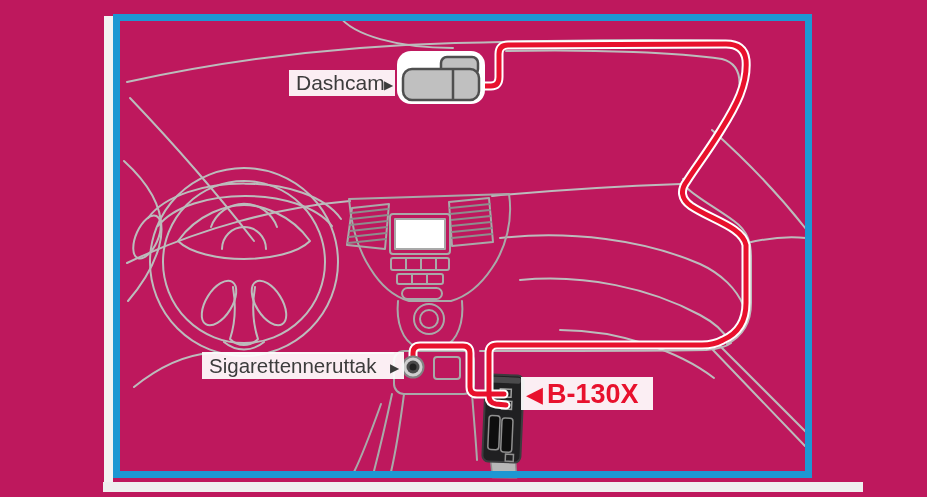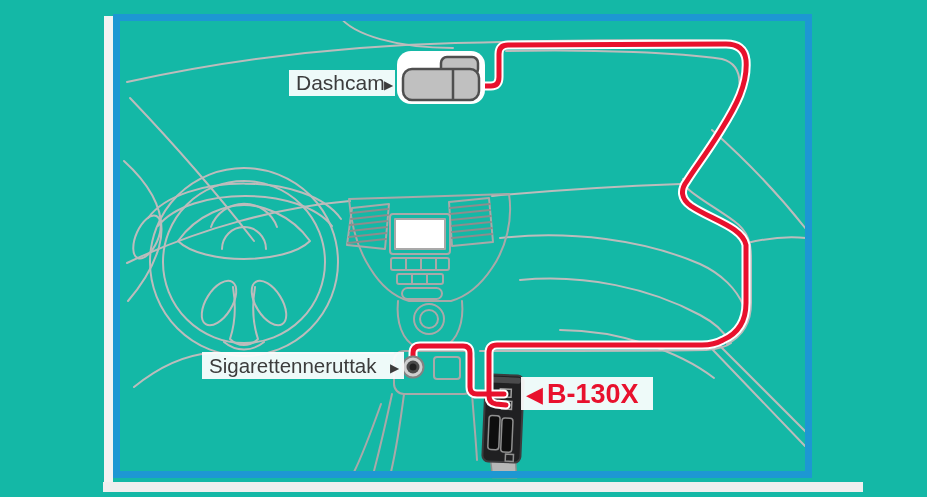--- a/index.html
+++ b/index.html
@@ -1,16 +1,16 @@
 <!DOCTYPE html>
 <html><head>
 <meta charset="utf-8">
 <style>
   html,body{margin:0;padding:0;background:#ffffff;}
-  .stage{position:relative;width:927px;height:497px;background:#14b8a6;overflow:hidden;}
+  .stage{position:relative;width:927px;height:497px;background:#be185d;overflow:hidden;}
   svg{position:absolute;left:0;top:0;display:block;}
   text{font-family:"Liberation Sans","DejaVu Sans",sans-serif;}
   .art{fill:none;stroke:#bcbcbc;stroke-width:2;stroke-linecap:round;stroke-linejoin:round;}
   .art2{fill:none;stroke:#a9a9a9;stroke-width:2;stroke-linecap:round;stroke-linejoin:round;}
   .hatch{stroke:#8d8d8d;stroke-width:2;}
   .halo{fill:none;stroke:#ffffff;stroke-width:9;stroke-linecap:round;stroke-linejoin:round;}
   .cable{fill:none;stroke-width:5;stroke-linecap:round;stroke-linejoin:round;}
   .lbl{font-size:21px;}
   .lbl-sm{font-size:20.5px;}
   .devlbl{font-size:27px;font-weight:bold;}

